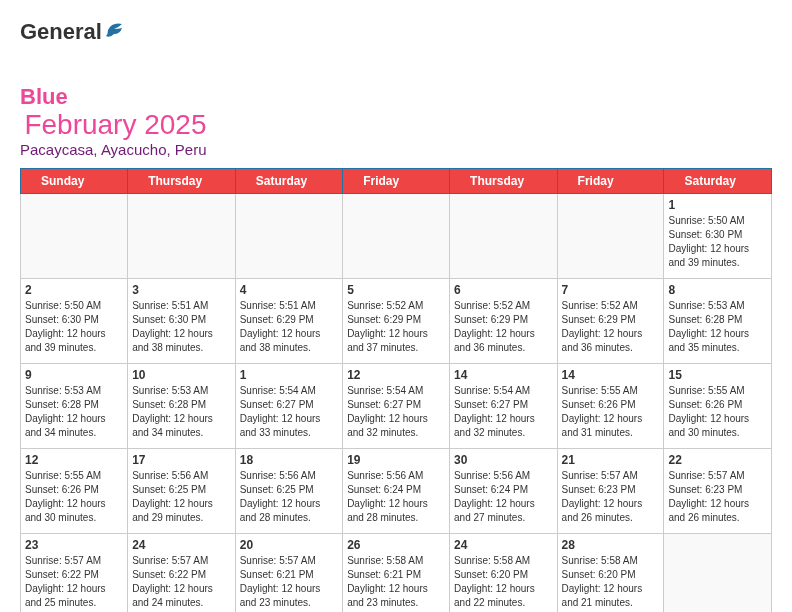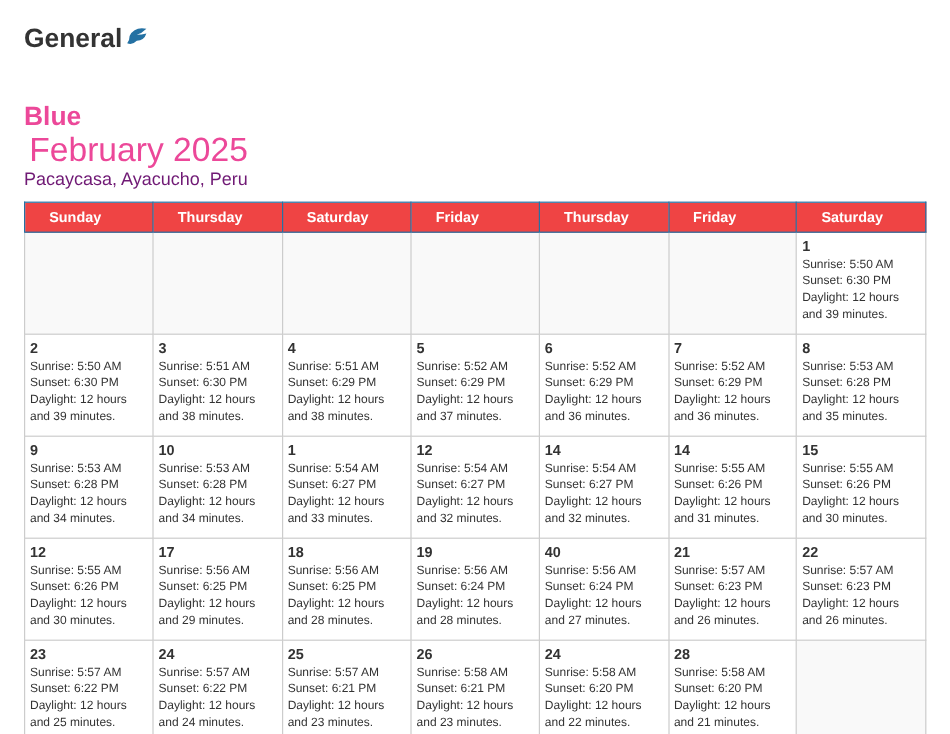--- a/index.html
+++ b/index.html
@@ -255,21 +255,21 @@
 and 28 minutes.</div>
         </td>
         <td>
           <span class="day-num">19</span>
           <div class="day-info" style="white-space: pre-line;">Sunrise: 5:56 AM
 Sunset: 6:24 PM
 Daylight: 12 hours
 and 28 minutes.</div>
         </td>
         <td>
-          <span class="day-num">40</span>
+          <span class="day-num">30</span>
           <div class="day-info" style="white-space: pre-line;">Sunrise: 5:56 AM
 Sunset: 6:24 PM
 Daylight: 12 hours
 and 27 minutes.</div>
         </td>
         <td>
           <span class="day-num">21</span>
           <div class="day-info" style="white-space: pre-line;">Sunrise: 5:57 AM
 Sunset: 6:23 PM
 Daylight: 12 hours
@@ -292,21 +292,21 @@
 and 25 minutes.</div>
         </td>
         <td>
           <span class="day-num">24</span>
           <div class="day-info" style="white-space: pre-line;">Sunrise: 5:57 AM
 Sunset: 6:22 PM
 Daylight: 12 hours
 and 24 minutes.</div>
         </td>
         <td>
-          <span class="day-num">25</span>
+          <span class="day-num">20</span>
           <div class="day-info" style="white-space: pre-line;">Sunrise: 5:57 AM
 Sunset: 6:21 PM
 Daylight: 12 hours
 and 23 minutes.</div>
         </td>
         <td>
           <span class="day-num">26</span>
           <div class="day-info" style="white-space: pre-line;">Sunrise: 5:58 AM
 Sunset: 6:21 PM
 Daylight: 12 hours

